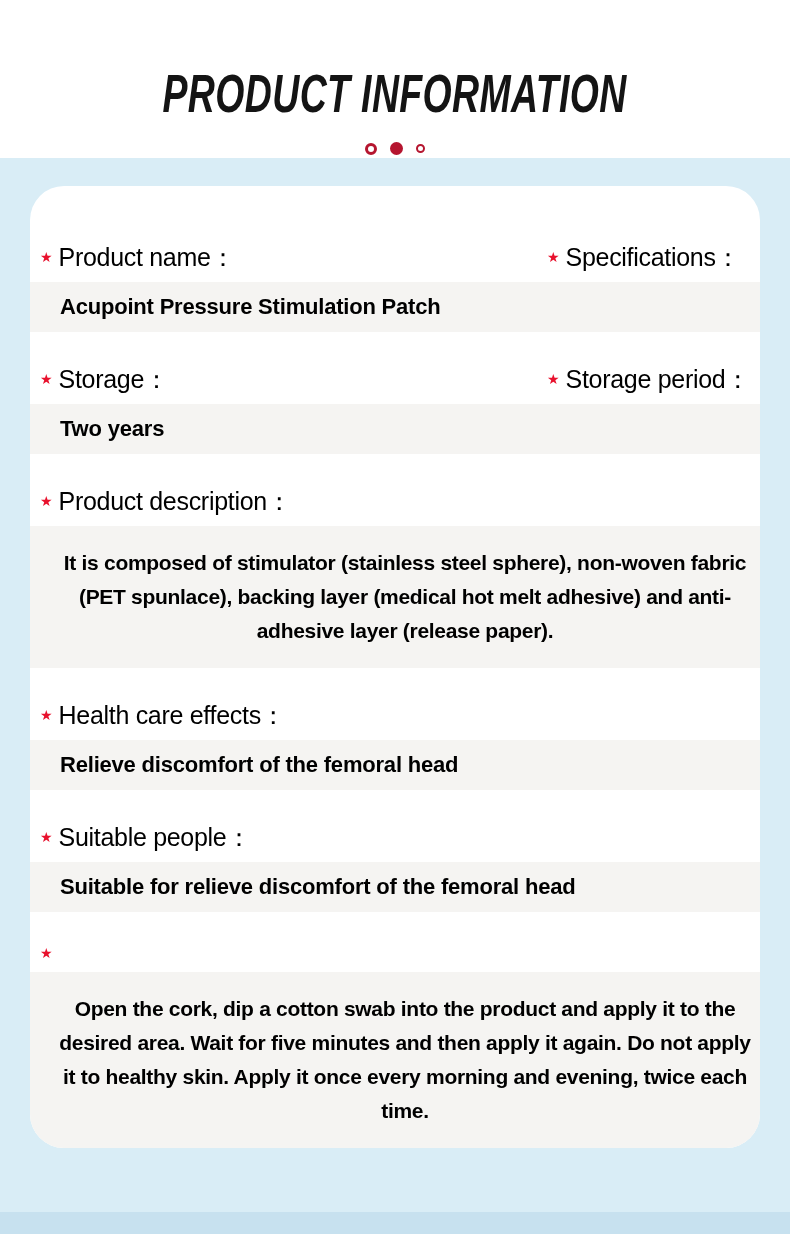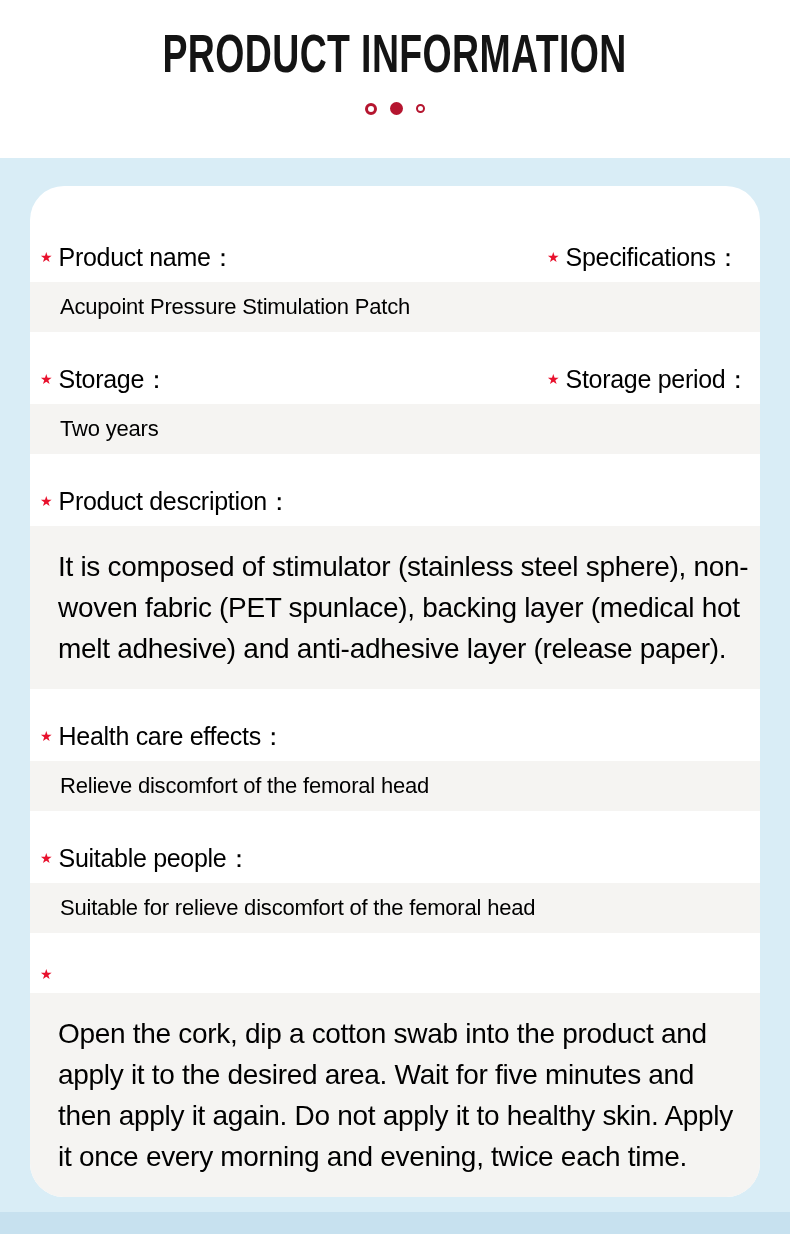--- a/index.html
+++ b/index.html
@@ -15,21 +15,21 @@
   }
   *{margin:0;padding:0;box-sizing:border-box;}
   body{
     width:790px;height:1234px;overflow:hidden;
     background:var(--page-bg);
     font-family:"Liberation Sans","DejaVu Sans",sans-serif;
     color:var(--text-color);
     display:flex;flex-direction:column;
   }
   
-  .hero{height:158px;background:var(--page-bg);text-align:center;padding-top:28px;flex:0 0 auto;}
+  .hero{height:158px;background:var(--page-bg);text-align:center;padding-top:68px;flex:0 0 auto;font-style:italic;}
   .title{
     display:inline-block;
     font-size:48px;line-height:52px;font-weight:700;
     color:var(--title-color);
     letter-spacing:0.5px;
     transform:scale(0.78,1.12);
     transform-origin:center;
     white-space:nowrap;
   }
   .dots{margin-top:22px;display:flex;justify-content:center;align-items:center;gap:13px;}
@@ -41,30 +41,30 @@
   .blue{flex:1 1 auto;background:var(--blue-bg);padding:28px 30px 0;}
   .card{
     background:var(--card-bg);
     border-radius:34px;
     min-height:962px;
     padding-top:24px;
     overflow:hidden;
   }
   
   .row-label{display:flex;padding:34px 8px 12px 10px;align-items:center;}
-  .row-band{display:flex;background:var(--band-bg);min-height:50px;align-items:center;padding:0 8px 0 10px;}
+  .row-band{display:flex;background:var(--band-bg);min-height:50px;align-items:center;padding:0 8px 0 10px;font-weight:bold;}
   .row-band.multi{min-height:0;padding:20px 4px 20px 10px;}
   .cell-l{width:507px;display:flex;align-items:center;}
   .cell-r{flex:1;display:flex;align-items:center;}
   .star{color:var(--accent-red);font-size:14px;margin-right:6px;line-height:1;flex:0 0 auto;}
   .lbl{font-size:25px;letter-spacing:-0.3px;line-height:26px;}
   .val{font-size:22px;padding-left:20px;letter-spacing:-0.2px;}
   .row-band.multi .val{
-    font-size:28px;line-height:41px;letter-spacing:-0.3px;
-    padding-left:18px;padding-right:4px;
+    font-size:21px;line-height:34px;letter-spacing:-0.3px;
+    padding-left:18px;padding-right:4px;text-align:center;
   }
   
   .strip{flex:0 0 22px;height:22px;background:var(--blue-strip);}
 </style>
 </head>
 <body>
 
 <header class="hero">
   <h1 class="title">PRODUCT INFORMATION</h1>
   <div class="dots">

